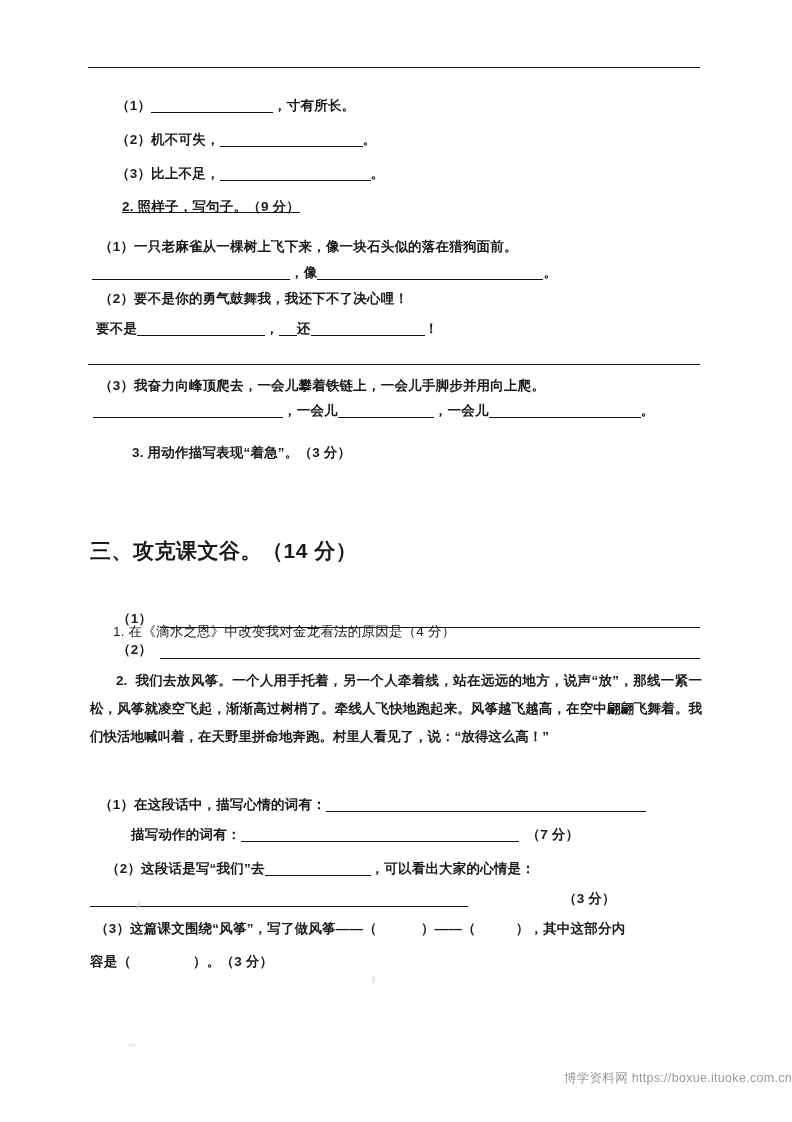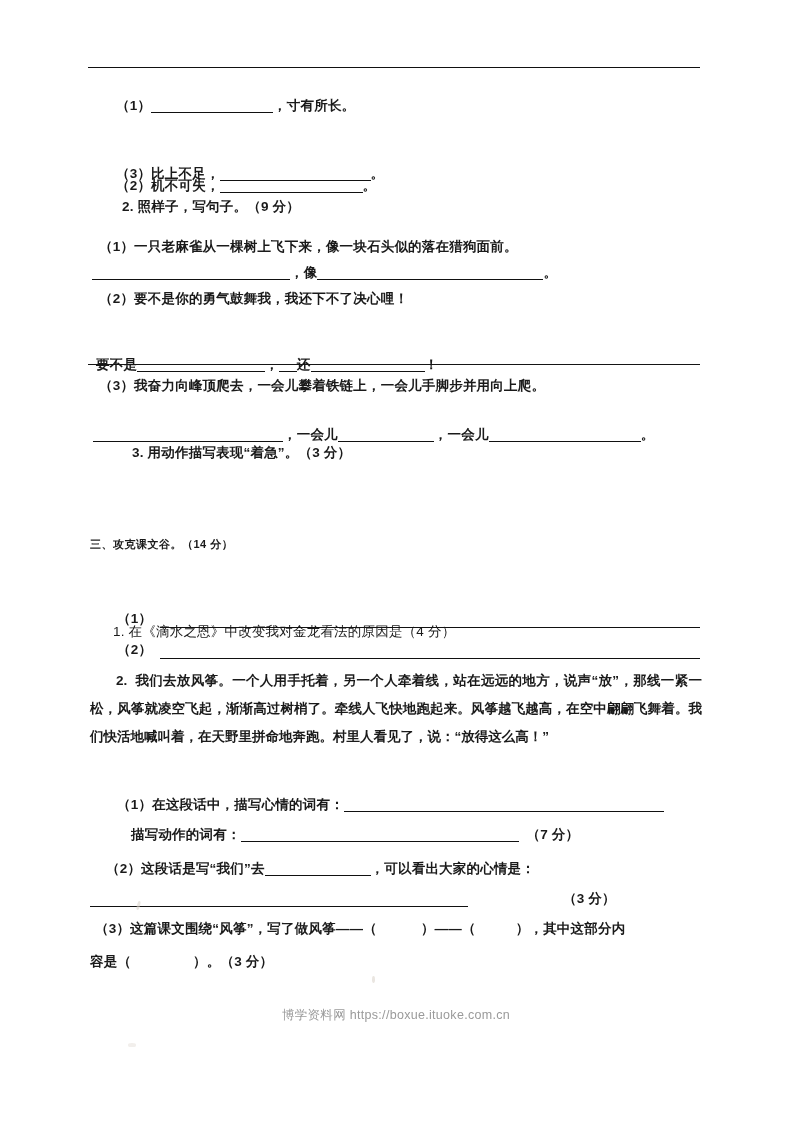--- a/index.html
+++ b/index.html
@@ -64,21 +64,21 @@
     position: absolute;
     height: 0;
     border-bottom: 1.2px solid #111;
   }
 
   
   .heading {
     position: absolute;
     font-family: "Liberation Sans", "DejaVu Sans", sans-serif;
     font-weight: 700;
-    font-size: 11px;
+    font-size: 21px;
     letter-spacing: 0.5px;
     white-space: nowrap;
   }
 
   
   .para {
     position: absolute;
     font-family: "Liberation Sans", "DejaVu Sans", sans-serif;
     font-weight: 600;
     font-size: 13.5px;
@@ -115,73 +115,73 @@
 <body>
 
 <div class="page">
 
   <div class="hrule" style="top:67px;"></div>
 
   <div class="row cn" style="left:116px; top:99px;">
     <span>（1）</span><span class="blank" style="width:122px;"></span><span>，寸有所长。</span>
   </div>
 
-  <div class="row cn" style="left:116px; top:133px;margin-top:46px;">
+  <div class="row cn" style="left:116px; top:133px;">
     <span>（2）</span><span>机不可失，</span><span class="blank" style="width:143px;"></span><span>。</span>
   </div>
 
   <div class="row cn" style="left:116px; top:167px;">
     <span>（3）</span><span>比上不足，</span><span class="blank" style="width:151px;"></span><span>。</span>
   </div>
 
-  <div class="row cn" style="left:122px; top:200px;">2. 照样子，写句子。（9 分）</div>
+  <div class="row cn" style="left:122px; top:200px;text-decoration:underline;">2. 照样子，写句子。（9 分）</div>
 
   <div class="row cn" style="left:99px; top:240px;">
     <span>（1）</span><span>一只老麻雀从一棵树上飞下来，像一块石头似的落在猎狗面前。</span>
   </div>
 
   <div class="row cn" style="left:92px; top:266px;">
     <span class="blank" style="width:198px;"></span><span>，像</span><span class="blank" style="width:226px;"></span><span>。</span>
   </div>
 
   <div class="row cn" style="left:99px; top:292px;">
     <span>（2）</span><span>要不是你的勇气鼓舞我，我还下不了决心哩！</span>
   </div>
 
-  <div class="row cn" style="left:96px; top:322px;margin-top:36px;">
+  <div class="row cn" style="left:96px; top:322px;">
     <span>要不是</span><span class="blank" style="width:128px;"></span><span>，</span><span class="blank" style="width:18px;"></span><span>还</span><span class="blank" style="width:114px;"></span><span>！</span>
   </div>
 
   <div class="hrule thin" style="top:364px;"></div>
 
   <div class="row cn" style="left:99px; top:379px;">
     <span>（3）</span><span>我奋力向峰顶爬去，一会儿攀着铁链上，一会儿手脚步并用向上爬。</span>
   </div>
 
-  <div class="row cn" style="left:93px; top:428px;">
+  <div class="row cn" style="left:93px; top:404px;">
     <span class="blank" style="width:190px;"></span><span>，一会儿</span><span class="blank" style="width:96px;"></span><span>，一会儿</span><span class="blank" style="width:152px;"></span><span>。</span>
   </div>
 
   <div class="row cn" style="left:120px; top:446px;margin-left:12px;">3. 用动作描写表现“着急”。（3 分）</div>
 
   <div class="heading" style="left:90px; top:537px;">三、攻克课文谷。（14 分）</div>
 
   <div class="row cn light" style="left:113px; top:581px;margin-top:44px;">1.  在《滴水之恩》中改变我对金龙看法的原因是（4 分）</div>
 
   <div class="row cn" style="left:117px; top:612px;">（1）</div>
   <div class="answerline" style="left:160px; top:627px; width:540px;"></div>
 
   <div class="row cn" style="left:117px; top:643px;">（2）</div>
   <div class="answerline" style="left:160px; top:658px; width:540px;"></div>
 
   <div class="para" style="left:90px; top:667px; width:612px;">
     <span class="indent"></span><span>2.</span>&nbsp;&nbsp;<span>我们去放风筝。一个人用手托着，另一个人牵着线，站在远远的地方，说声“放”，那线一紧一松，风筝就凌空飞起，渐渐高过树梢了。牵线人飞快地跑起来。风筝越飞越高，在空中翩翩飞舞着。我们快活地喊叫着，在天野里拼命地奔跑。村里人看见了，说：“放得这么高！”</span>
   </div>
 
-  <div class="row cn" style="left:117px; top:798px;">
+  <div class="row cn" style="left:99px; top:798px;">
     <span>（1）</span><span>在这段话中，描写心情的词有：</span><span class="blank" style="width:320px;"></span>
   </div>
 
   <div class="row cn" style="left:131px; top:828px;">
     <span>描写动作的词有：</span><span class="blank" style="width:278px;"></span>&nbsp;&nbsp;<span>（7 分）</span>
   </div>
 
   <div class="row cn" style="left:100px; top:862px;margin-left:6px;">
     <span>（2）</span><span>这段话是写“我们”去</span><span class="blank" style="width:106px;"></span><span>，可以看出大家的心情是：</span>
   </div>
@@ -194,15 +194,15 @@
   </div>
 
   <div class="row cn" style="left:90px; top:955px;">
     <span>容是（</span><span style="display:inline-block; width:62px;"></span><span>）。（3 分）</span>
   </div>
 
   <div class="speck" style="left:137px; top:901px; width:3px; height:9px; transform:rotate(14deg);"></div>
   <div class="speck" style="left:372px; top:976px; width:3px; height:7px;"></div>
   <div class="speck" style="left:128px; top:1043px; width:8px; height:4px; opacity:.35;"></div>
 
-  <div class="watermark" style="top:1007px;">博学资料网 https://boxue.ituoke.com.cn</div>
+  <div class="watermark" style="top:1070px;text-align:right;">博学资料网 https://boxue.ituoke.com.cn</div>
 
 </div>
 
 </body></html>

